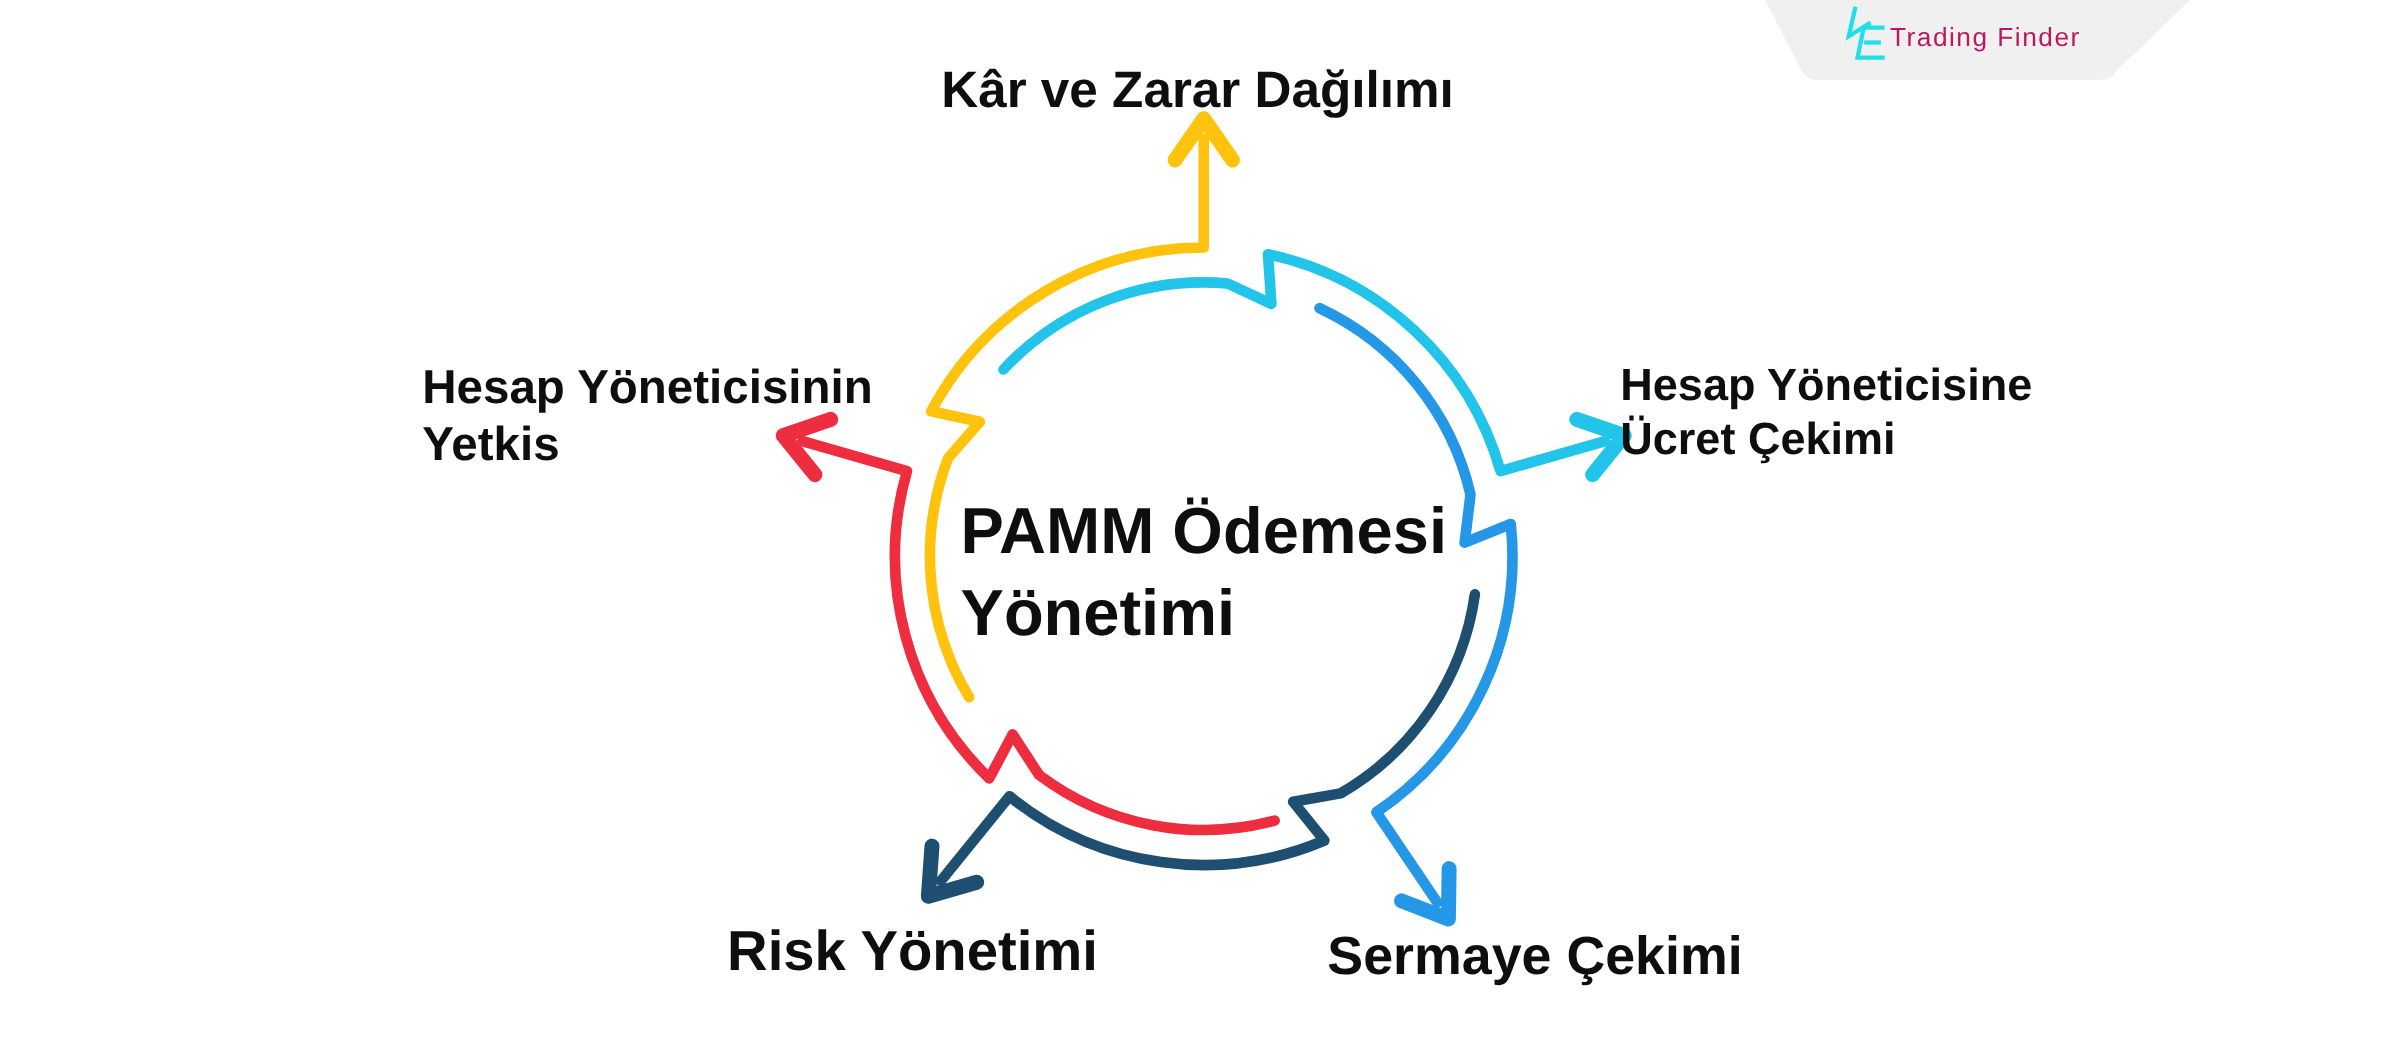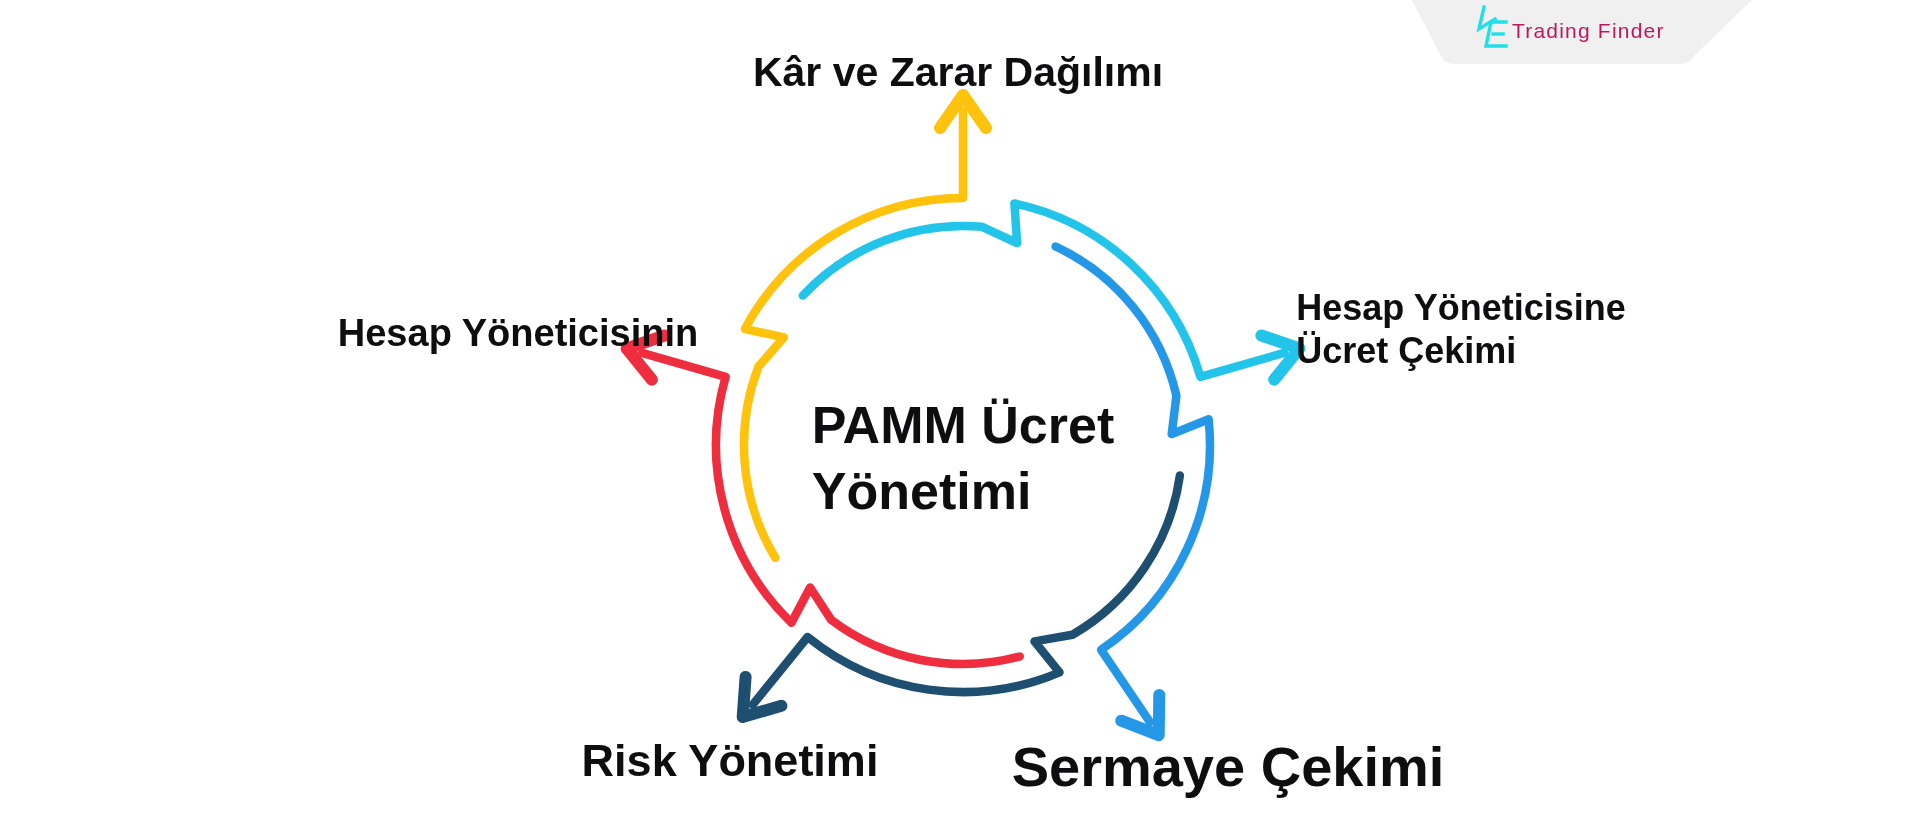--- a/index.html
+++ b/index.html
@@ -11,21 +11,21 @@
   #diagram-svg{position:absolute;left:0;top:0;}
   .lbl{
     position:absolute;transform:translate(-50%,-50%);
     text-align:left;font-weight:700;color:#0e0e10;white-space:nowrap;
   }
   .lbl span{display:block;}
   #label-top{left:958px;top:72px;font-size:41px;}
   #label-left{left:518px;top:321px;font-size:38px;line-height:46px;}
   #label-right{left:1425px;top:329px;font-size:36px;line-height:43px;margin-left:36px;}
   #label-bottom-left{left:730px;top:761px;font-size:45px;}
-  #label-bottom-right{left:1228px;top:766px;font-size:56px;}
+  #label-bottom-right{left:1228px;top:766px;font-size:43px;}
   #center-title{left:963px;top:458px;font-size:52px;line-height:66px;}
   #brand-text{
     position:absolute;left:1512px;top:19px;transform:none;
     font-size:21px;font-weight:400;color:#9a9a9a;letter-spacing:1.2px;
     white-space:nowrap;
   }
 </style>
 </head>
 <body>
 
@@ -77,21 +77,22 @@
   <div class="lbl" id="label-bottom-right" style="color: rgb(14, 14, 16);">
     <span>Sermaye Çekimi</span>
   </div>
 
   <div class="lbl" id="label-bottom-left" style="color: rgb(14, 14, 16);">
     <span>Risk Yönetimi</span>
   </div>
 
   <div class="lbl" id="label-left" style="color: rgb(14, 14, 16); margin-top: 12px;">
     <span>Hesap Yöneticisinin</span>
+    <span>Yetkis</span>
   </div>
 
   <div class="lbl" id="center-title" style="color: rgb(14, 14, 16);">
-    <span>PAMM Ücret</span>
+    <span>PAMM Ödemesi</span>
     <span>Yönetimi</span>
   </div>
 
   <div id="brand-text" style="color: #be185d;">Trading Finder</div>
 </div>
 
 </body></html>

